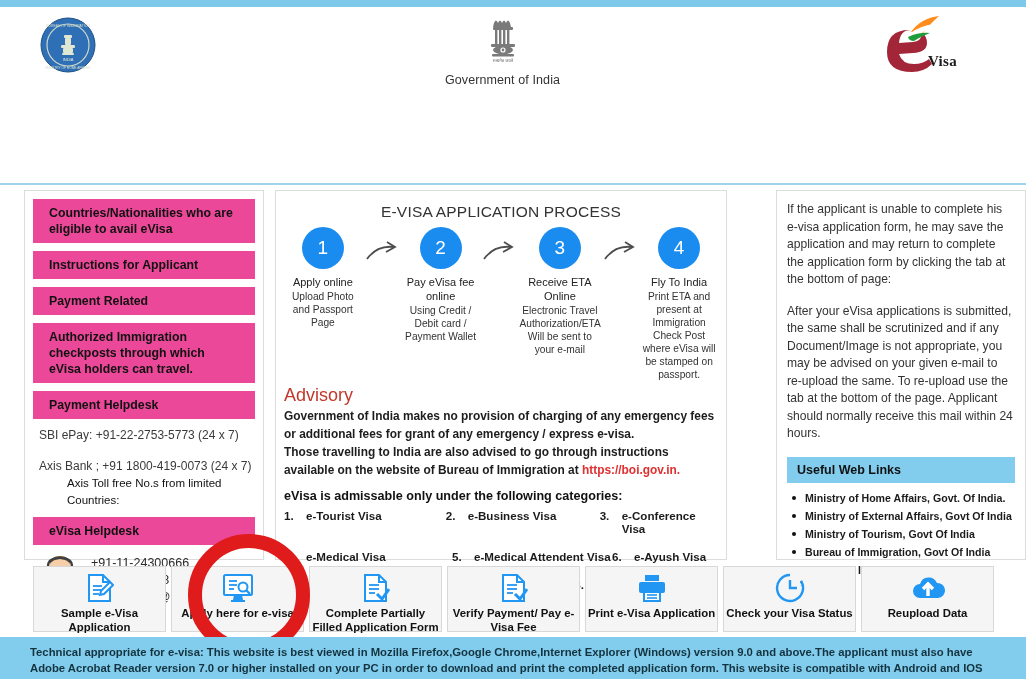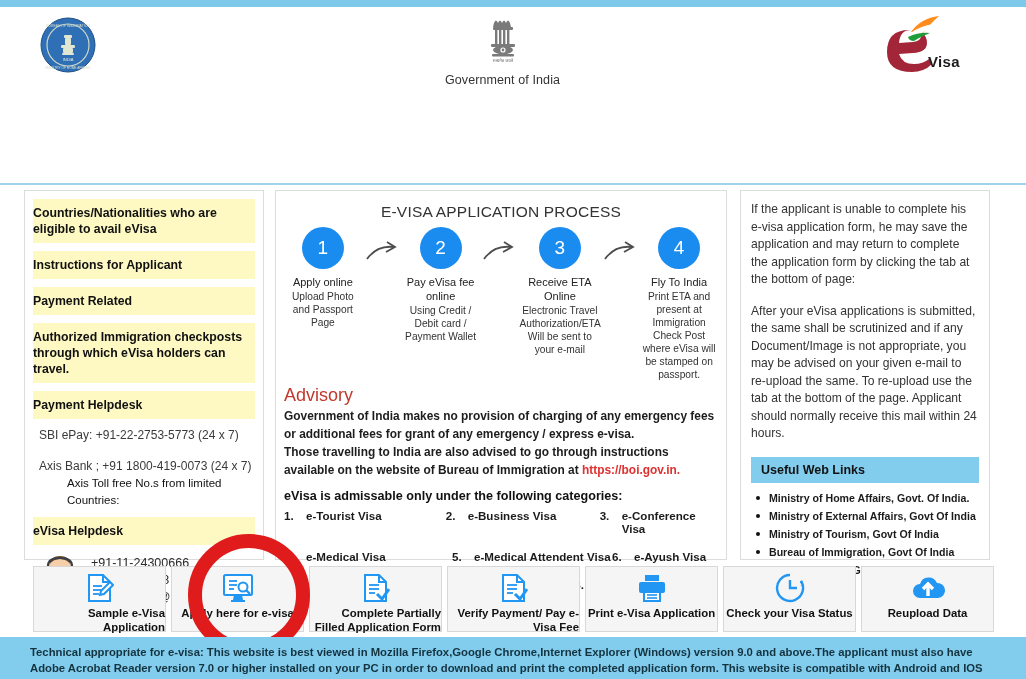--- a/index.html
+++ b/index.html
@@ -10,35 +10,35 @@
   }
   .topbar{position:absolute;left:0;top:0;width:1026px;height:7px;background:#7ec9ea;}
 
   
   .header{position:absolute;left:0;top:7px;width:1026px;height:176px;background:#fff;}
   .boi-seal{position:absolute;left:40px;top:10px;width:56px;height:56px;}
   .gov-center{position:absolute;left:420px;top:8px;width:165px;text-align:center;}
   .gov-emblem{display:block;margin:0 auto;}
   .gov-text{font-size:12.5px;color:#333;margin-top:2px;letter-spacing:.1px;}
   .evisa-logo{position:absolute;left:875px;top:5px;width:110px;height:62px;}
-  .evisa-word{position:absolute;left:928px;top:46px;font-size:15px;font-weight:bold;color:#1b1b1b;letter-spacing:.3px;}
+  .evisa-word{position:absolute;left:928px;top:46px;font-size:15px;font-weight:bold;color:#1b1b1b;letter-spacing:.3px;font-family:Liberation Serif, serif;}
 
   .hdivider{position:absolute;left:0;top:183px;width:1026px;height:2px;background:#9fd4ec;}
 
   
   .panel{position:absolute;background:#fff;border:1px solid #dcdcdc;box-sizing:border-box;}
   #left-panel{left:24px;top:190px;width:240px;height:370px;}
   #center-panel{left:275px;top:190px;width:452px;height:370px;}
-  #right-panel{left:740px;top:190px;width:250px;height:370px;}
+  #right-panel{left:776px;top:190px;width:250px;height:370px;}
 
   
   .side-item{
-    margin:0 8px 8px 8px;background:#fef9c3;color:#111;
+    margin:0 8px 8px 8px;background:#ec4899;color:#111;
     font-size:12.3px;font-weight:bold;line-height:16px;
-    padding:6px 0;box-sizing:border-box;
+    padding:6px 16px;box-sizing:border-box;
   }
   .side-item:first-child{margin-top:8px;}
   .side-note{font-size:12px;color:#3a3a3a;margin:6px 0 0 14px;line-height:17px;}
   .side-note.small-b{font-size:11.5px;font-weight:normal;color:#111;margin-left:42px;margin-top:0;}
   .helpdesk-row{display:flex;align-items:flex-start;margin:4px 0 0 12px;}
   .agent-icon{width:46px;height:48px;flex:0 0 46px;}
   .helpdesk-lines{font-size:12.5px;color:#2a2a2a;line-height:17px;margin-left:8px;margin-top:2px;}
 
   
   .proc-title{text-align:center;font-size:15.5px;color:#333;margin:12px 0 6px 0;letter-spacing:.2px;}
@@ -70,21 +70,21 @@
   .link-list li::before{content:"";position:absolute;left:5px;top:7px;width:4px;height:4px;background:#111;border-radius:50%;}
 
   
   .actions{position:absolute;left:33px;top:566px;width:962px;display:flex;gap:5px;}
   .action-btn{
     width:133px;height:66px;background:#f5f5f5;border:1px solid #d8d8d8;
     box-sizing:border-box;display:flex;flex-direction:column;align-items:center;
     justify-content:flex-start;padding-top:6px;cursor:pointer;
   }
   .action-btn .ico{height:30px;display:flex;align-items:center;}
-  .action-label{font-size:11.4px;font-weight:bold;color:#111;text-align:right;line-height:14px;margin-top:3px;}
+  .action-label{font-size:11.4px;font-weight:bold;color:#111;text-align:center;line-height:14px;margin-top:3px;}
 
   
   .footer{position:absolute;left:0;top:637px;width:1026px;height:42px;background:#82cdee;}
   .footer-text{font-size:11.3px;font-weight:bold;color:#14333f;line-height:16px;margin:7px 28px 0 30px;}
 
   
   .annot{
     position:absolute;left:188px;top:534px;width:122px;height:122px;
     border:14px solid #e01b1b;border-radius:50%;box-sizing:border-box;
     pointer-events:none;

